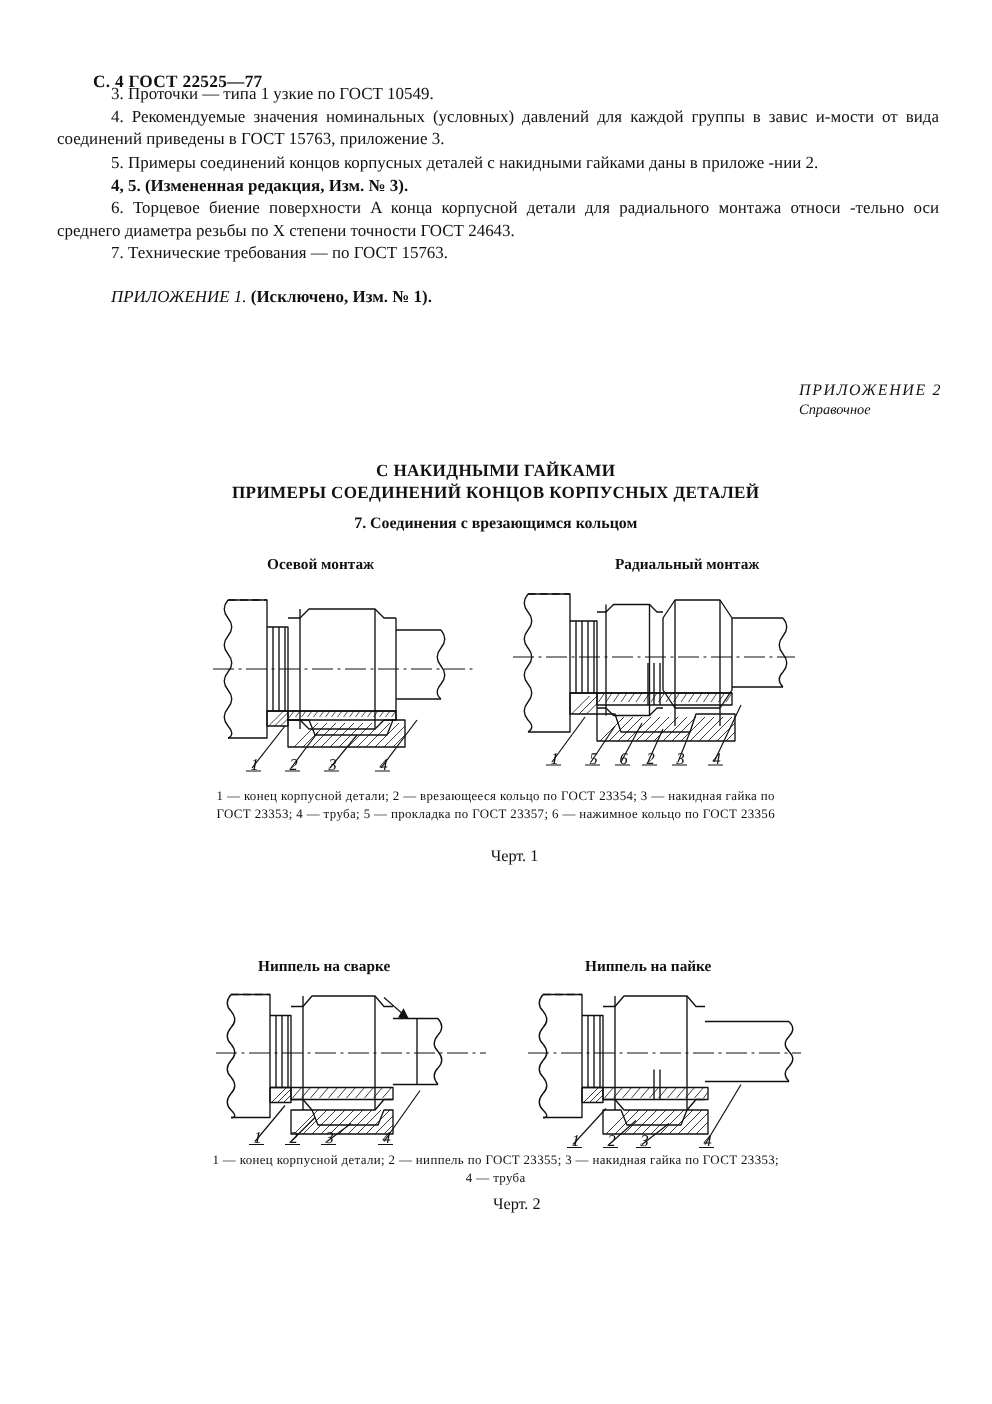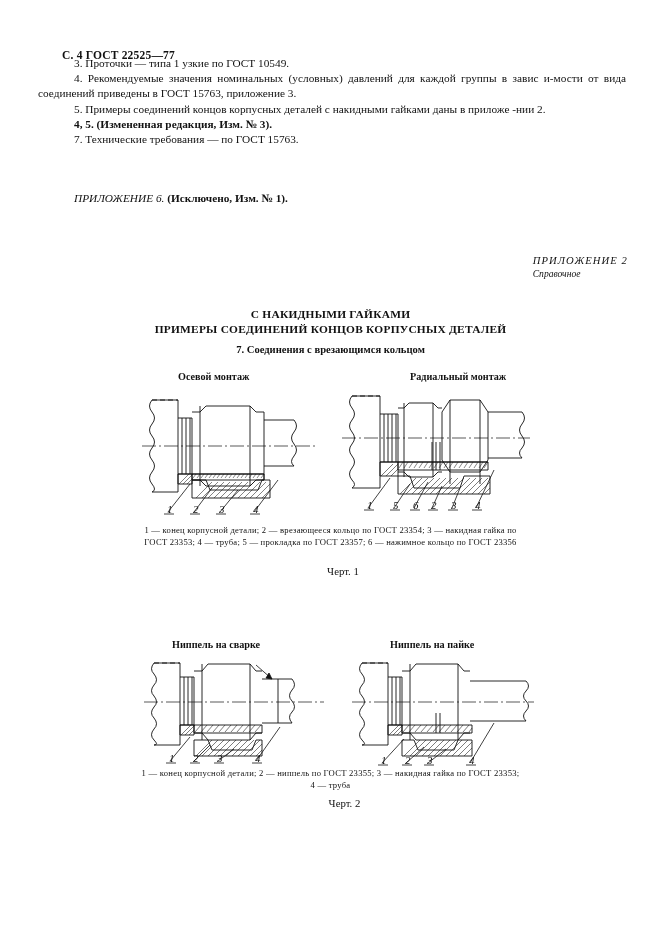--- a/index.html
+++ b/index.html
@@ -140,25 +140,26 @@
 
 <div class="page">
 
   <div class="running-head">С. 4 ГОСТ 22525—77</div>
 
   <div class="bodytext">
     <p>3.  Проточки — типа 1 узкие по ГОСТ 10549.</p>
     <p>4.  Рекомендуемые значения номинальных (условных) давлений для каждой группы в завис  и-мости от вида соединений приведены в ГОСТ 15763, приложение 3.</p>
     <p>5.  Примеры соединений концов корпусных деталей с накидными гайками даны в приложе  -нии 2.</p>
     <p style="font-weight:bold">4, 5.  (Измененная редакция, Изм. № 3).</p>
+    <p>6.  Торцевое биение поверхности  A конца корпусной детали для радиального монтажа относи  -тельно оси среднего диаметра резьбы по  X степени точности ГОСТ 24643.</p>
     <p>7.  Технические требования — по ГОСТ 15763.</p>
   </div>
 
   <div class="annex1">
-    <span class="it">ПРИЛОЖЕНИЕ 6.</span>
+    <span class="it">ПРИЛОЖЕНИЕ 1.</span>
     <span class="bd">(Исключено, Изм. № 1).</span>
   </div>
 
   <div class="annex2">
     <div class="a2-title">ПРИЛОЖЕНИЕ 2</div>
     <div class="a2-sub">Справочное</div>
   </div>
 
   <div class="maintitle">
     <div>С НАКИДНЫМИ ГАЙКАМИ</div>

